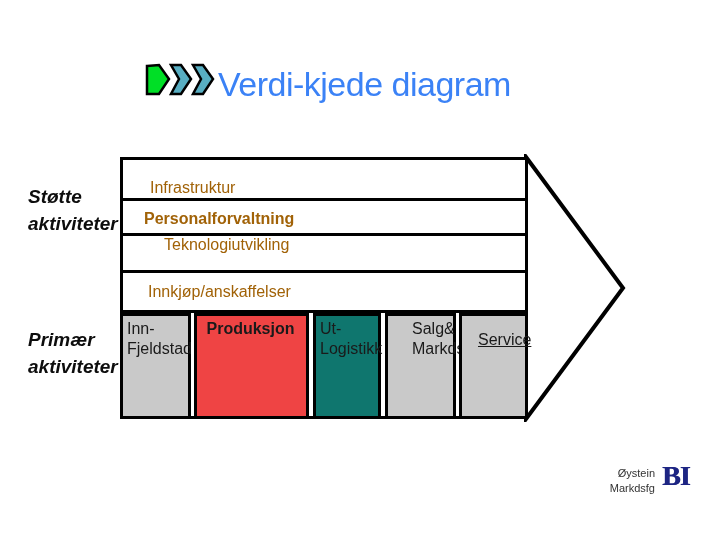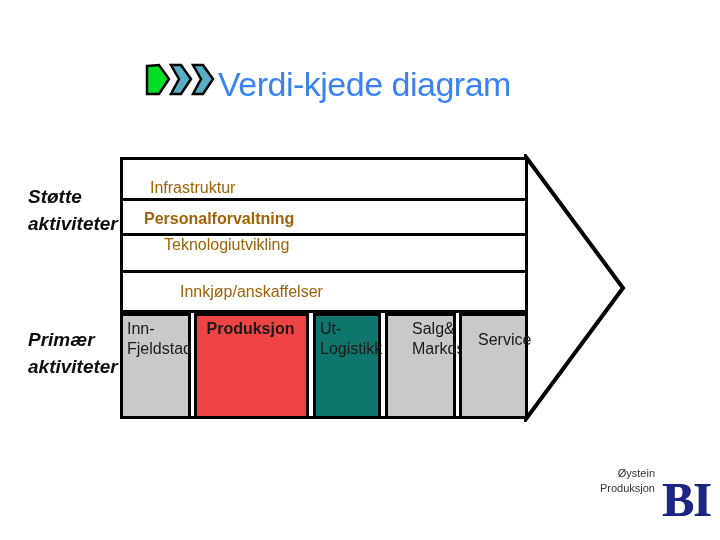--- a/index.html
+++ b/index.html
@@ -37,47 +37,47 @@
   .row-divider{
     left:123px;width:402px;height:3px;background:#000;
   }
   #div-0{top:198px;} #div-1{top:233px;} #div-2{top:270px;} #div-3{top:310px;}
   .row-label{
     font-size:16px;line-height:19px;color:#a16207;
   }
   #row-0{left:150px;top:178px;}
   #row-1{left:144px;top:209px;font-weight:bold;}
   #row-2{left:143px;top:235px;margin-left:21px;}
-  #row-3{left:148px;top:282px;margin-left:32px;}
+  #row-3{left:148px;top:282px;}
 
   
   .chain-col{
     top:313px;height:106px;
     background:#c9c9c9;border:3px solid #000;box-sizing:border-box;
     font-size:16px;line-height:20px;color:#1a1a1a;
     padding:3px 2px 0 4px;
   }
   #col-0{left:120px;width:71px;}
   #col-1{left:194px;width:115px;text-align:center;padding-left:0;}
   #col-2{left:313px;width:68px;}
   #col-3{left:385px;width:71px;padding-left:24px;}
-  #col-4{left:459px;width:69px;text-align:center;padding:14px 0 0 16px;}
+  #col-4{left:459px;width:69px;text-align:center;padding:14px 0 0 16px;text-decoration:underline;}
 
   
   #arrow-head{left:524px;top:154px;width:104px;height:268px;}
 
   
   #author{
     left:575px;top:466px;width:80px;
     font-size:11px;line-height:15px;text-align:right;color:#333333;
   }
   #bi-logo{
-    left:662px;top:480px;width:52px;height:42px;
+    left:662px;top:456px;width:52px;height:42px;
     font-family:"Liberation Serif", serif;font-weight:bold;
-    font-size:48px;line-height:40px;letter-spacing:-1px;
+    font-size:28px;line-height:40px;letter-spacing:-1px;
     text-shadow:0.6px 0 0 currentColor;
   }
 </style>
 </head>
 <body>
 
 <svg id="title-icon" class="abs" viewBox="0 0 72 34" xmlns="http://www.w3.org/2000/svg">
   <polygon points="2,3 14,2 24,16 14,31 2,31" stroke="#000" stroke-width="2.5" fill="#00df26"></polygon>
   <polygon points="26,2 36,2 46,16 36,31 26,31 34,16" stroke="#000" stroke-width="2.5" fill="#58aec2"></polygon>
   <polygon points="48,2 58,2 68,16 58,31 48,31 56,16" stroke="#000" stroke-width="2.5" fill="#58aec2"></polygon>
@@ -108,14 +108,14 @@
 <div id="col-0" class="abs chain-col pre" style="background: rgb(201, 201, 201); border-color: rgb(0, 0, 0);">Inn-
 Fjeldstad</div>
 <div id="col-1" class="abs chain-col pre" style="background: #ef4444; border-color: rgb(0, 0, 0); font-weight: bold;">Produksjon</div>
 <div id="col-2" class="abs chain-col pre" style="background: #0f766e; border-color: rgb(0, 0, 0);">Ut-
 Logistikk</div>
 <div id="col-3" class="abs chain-col pre" style="background: rgb(201, 201, 201); border-color: rgb(0, 0, 0);">Salg&amp;
 Markdsfg</div>
 <div id="col-4" class="abs chain-col pre" style="background: rgb(201, 201, 201); border-color: rgb(0, 0, 0);">Service</div>
 
 <div id="author" class="abs pre">Øystein
-Produksjon</div>
+Markdsfg</div>
 <div id="bi-logo" class="abs" style="color: rgb(29, 37, 131);">BI</div>
 
 </body></html>

